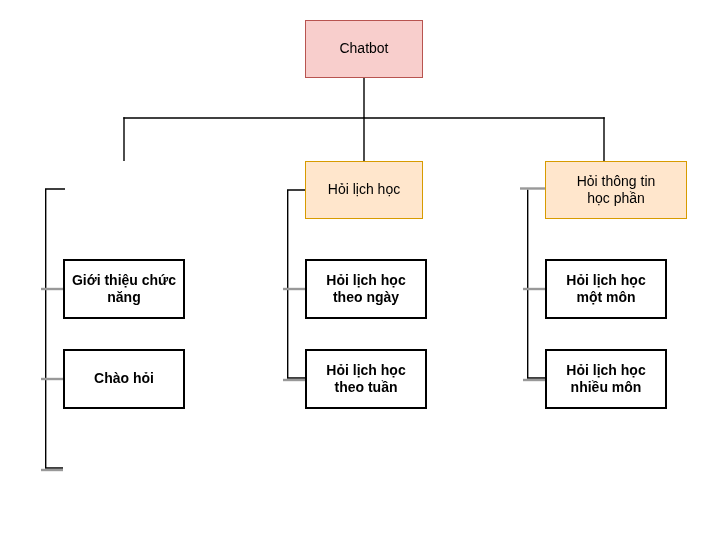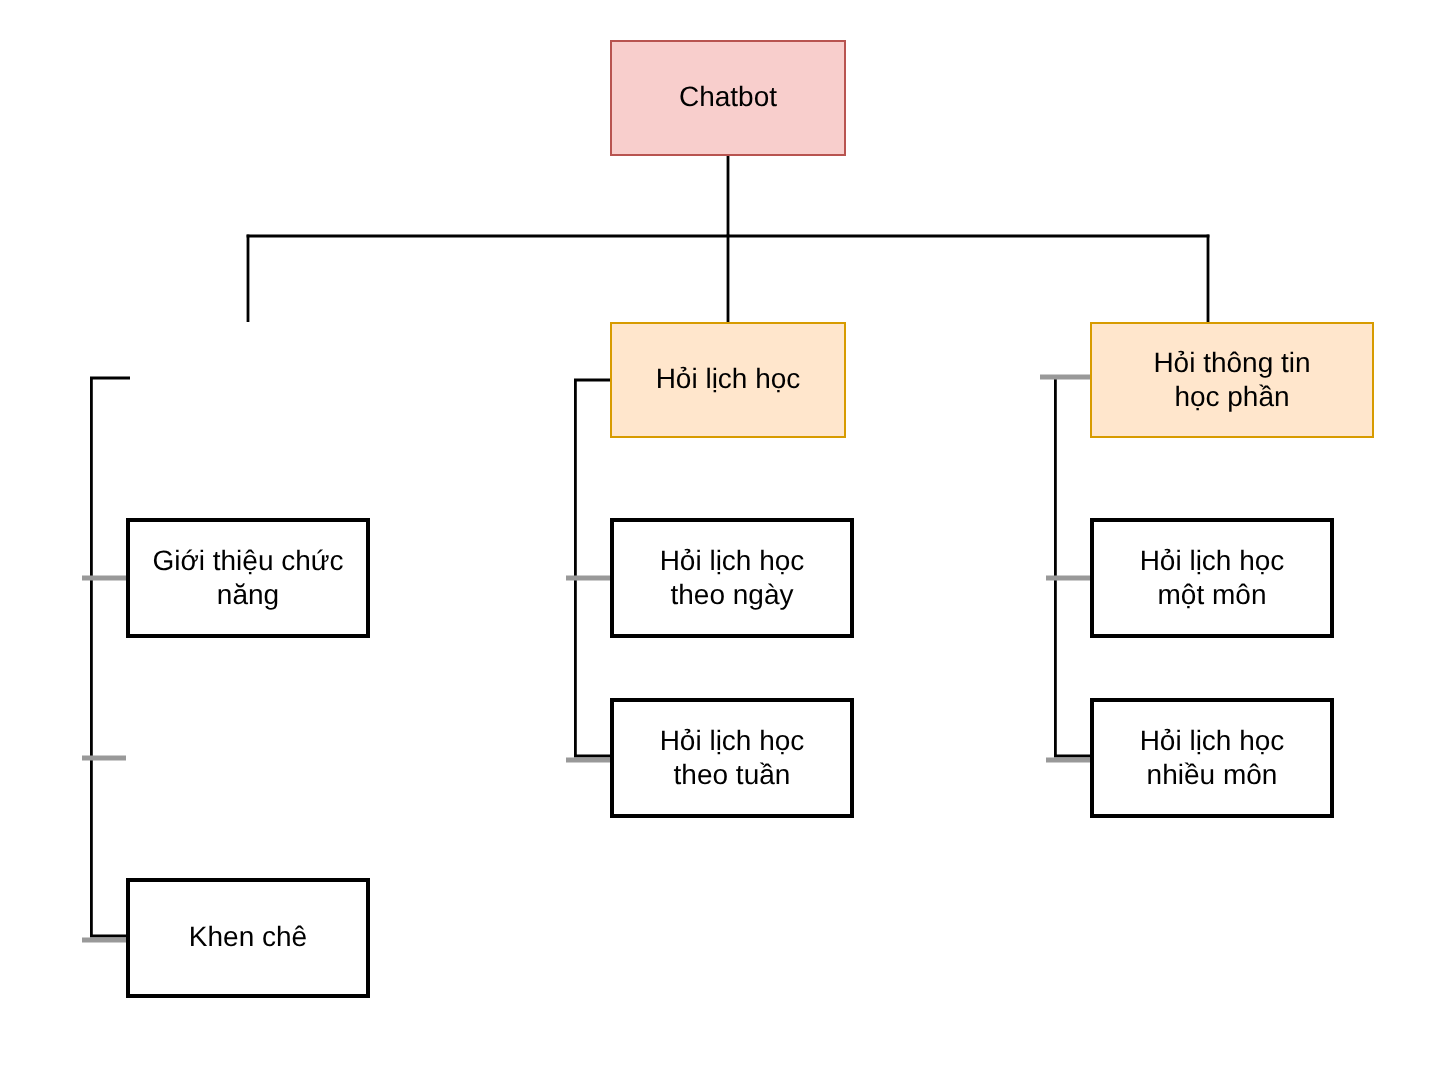--- a/index.html
+++ b/index.html
@@ -42,20 +42,21 @@
     background: #f8cecc;
     border: 1.5px solid #b85450;
   }
   .node--branch {
     background: #ffe6cc;
     border: 1.5px solid #d79b00;
   }
   .node--leaf {
     background: #ffffff;
     border: 2px solid #000000;
+    font-weight: bold;
   }
 </style>
 </head>
 <body>
 
 <div class="canvas">
 
   <svg class="connector-layer" width="716" height="533" viewBox="0 0 716 533">
 
     <path d="M364 78 L364 118" fill="none" stroke="#000000" stroke-width="1.4"></path>
@@ -78,21 +79,21 @@
   </svg>
 
   <div class="node node--root" style="left:305px;top:20px;width:118px;height:58px">Chatbot</div>
 
   <div class="node node--branch" style="left:305px;top:161px;width:118px;height:58px">Hỏi lịch học</div>
   <div class="node node--branch" style="left:545px;top:161px;width:142px;height:58px">Hỏi thông tin
 học phần</div>
 
   <div class="node node--leaf" style="left:63px;top:259px;width:122px;height:60px">Giới thiệu chức
 năng</div>
-  <div class="node node--leaf" style="left:63px;top:439px;width:122px;height:60px">Khen chê</div>
+  <div class="node node--leaf" style="left:63px;top:349px;width:122px;height:60px">Chào hỏi</div>
 
   <div class="node node--leaf" style="left:305px;top:259px;width:122px;height:60px">Hỏi lịch học
 theo ngày</div>
   <div class="node node--leaf" style="left:305px;top:349px;width:122px;height:60px">Hỏi lịch học
 theo tuần</div>
 
   <div class="node node--leaf" style="left:545px;top:259px;width:122px;height:60px">Hỏi lịch học
 một môn</div>
   <div class="node node--leaf" style="left:545px;top:349px;width:122px;height:60px">Hỏi lịch học
 nhiều môn</div>

